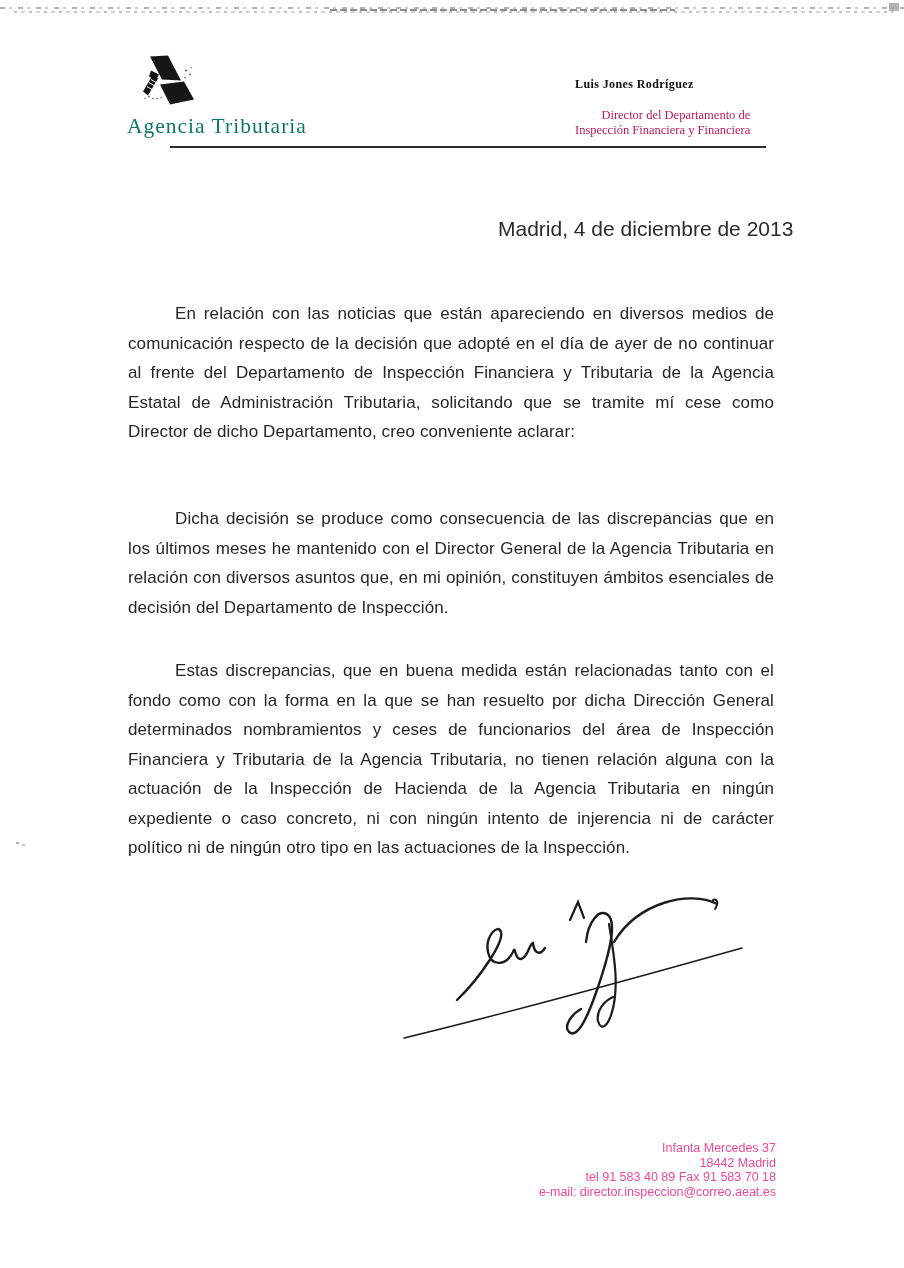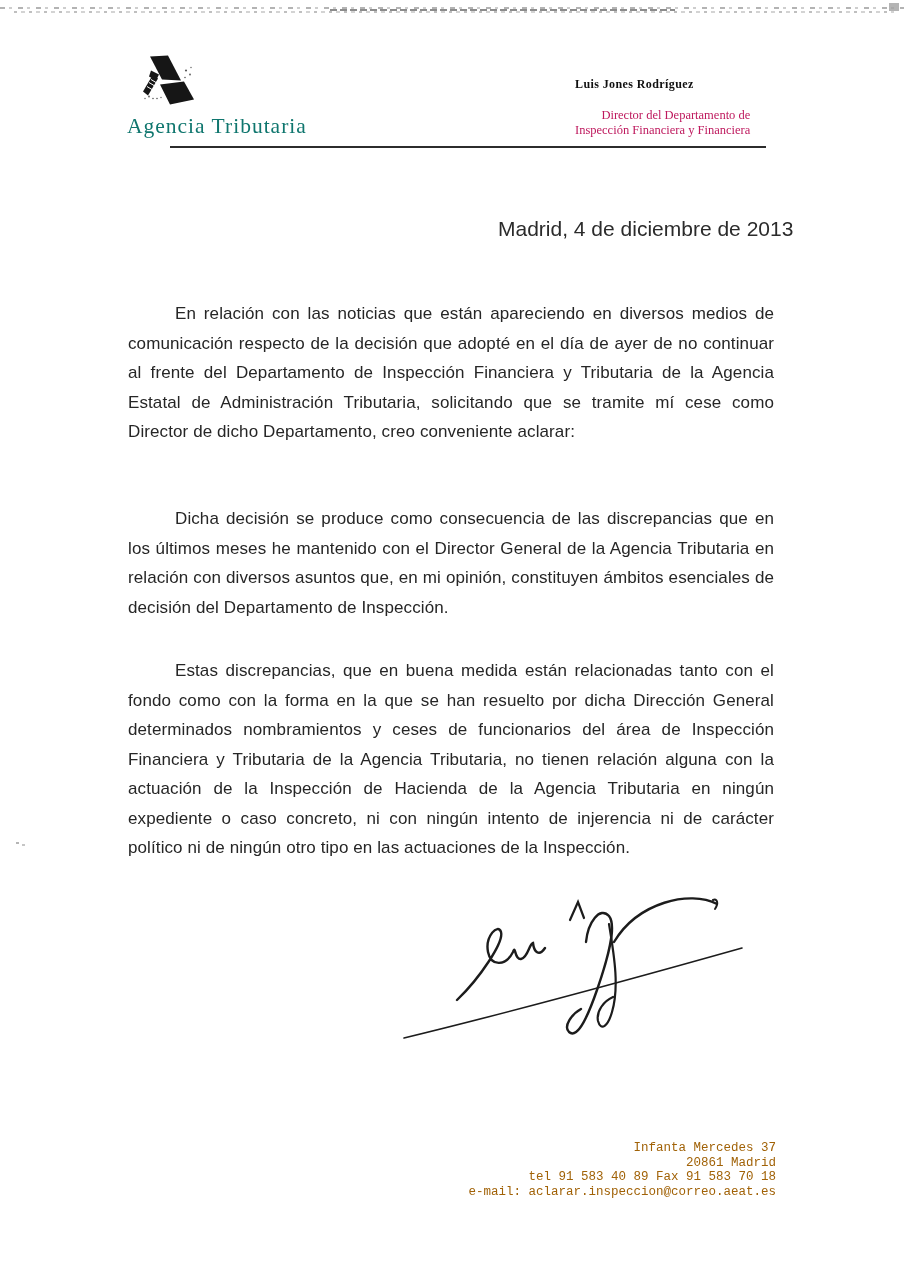--- a/index.html
+++ b/index.html
@@ -80,22 +80,22 @@
   .para-2 { top: 504px; }
   .para-3 { top: 656px; }
 
   
   .signature-wrap { position: absolute; left: 400px; top: 880px; width: 350px; height: 170px; }
 
   
   .footer {
     position: absolute; right: 128px; top: 1141px;
     text-align: right;
-    font-family: Liberation Mono, monospace;
-    font-size: 12.5px; line-height: 14.6px; color: #a16207;
+    font-family: Liberation Sans, sans-serif;
+    font-size: 12.5px; line-height: 14.6px; color: #ec4899;
     white-space: nowrap;
   }
 </style>
 </head>
 <body>
 
 <div class="page">
 
   <div class="top-noise"></div>
   <div class="top-noise2"></div>
@@ -157,18 +157,18 @@
         <path stroke-width="2.4" d="M186 62 C 188 42, 200 26, 209 36 C 217 46, 208 78, 197 110 C 189 133, 178 160, 169 152 C 163 146, 172 134, 181 129"></path>
         <path stroke-width="2.2" d="M209 44 C 215 80, 219 108, 212 132 C 208 146, 201 152, 198 141 C 196 131, 204 121, 213 117"></path>
         <path stroke-width="2.4" d="M214 62 C 238 22, 290 10, 317 24"></path>
         <path stroke-width="2" d="M313 20 C 317 18, 319 23, 315 29"></path>
       </g>
     </svg>
   </div>
 
   <div class="footer">
     <div>Infanta Mercedes 37</div>
-    <div>20861 Madrid</div>
+    <div>18442 Madrid</div>
     <div>tel 91 583 40 89 Fax 91 583 70 18</div>
-    <div>e-mail: aclarar.inspeccion@correo.aeat.es</div>
+    <div>e-mail: director.inspeccion@correo.aeat.es</div>
   </div>
 
 </div>
 
 </body></html>

